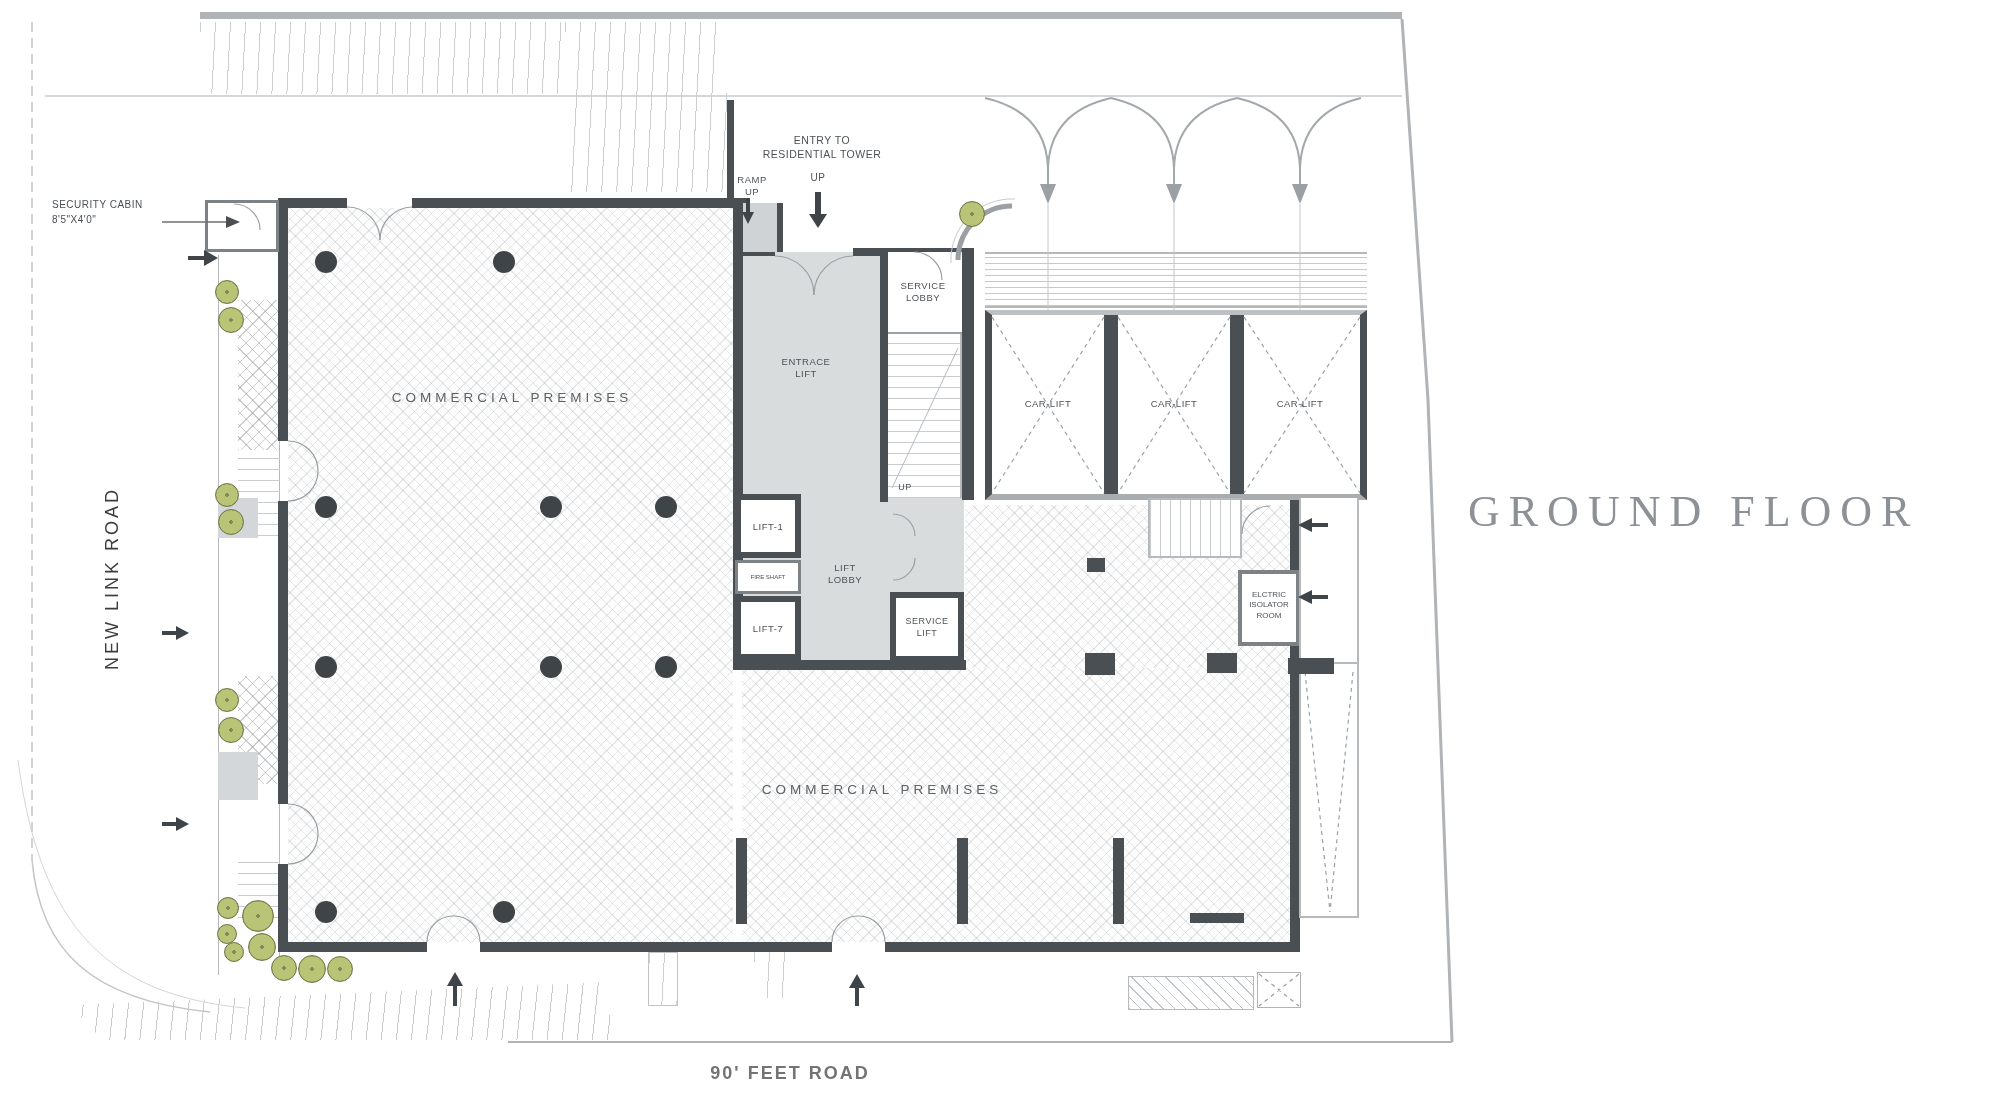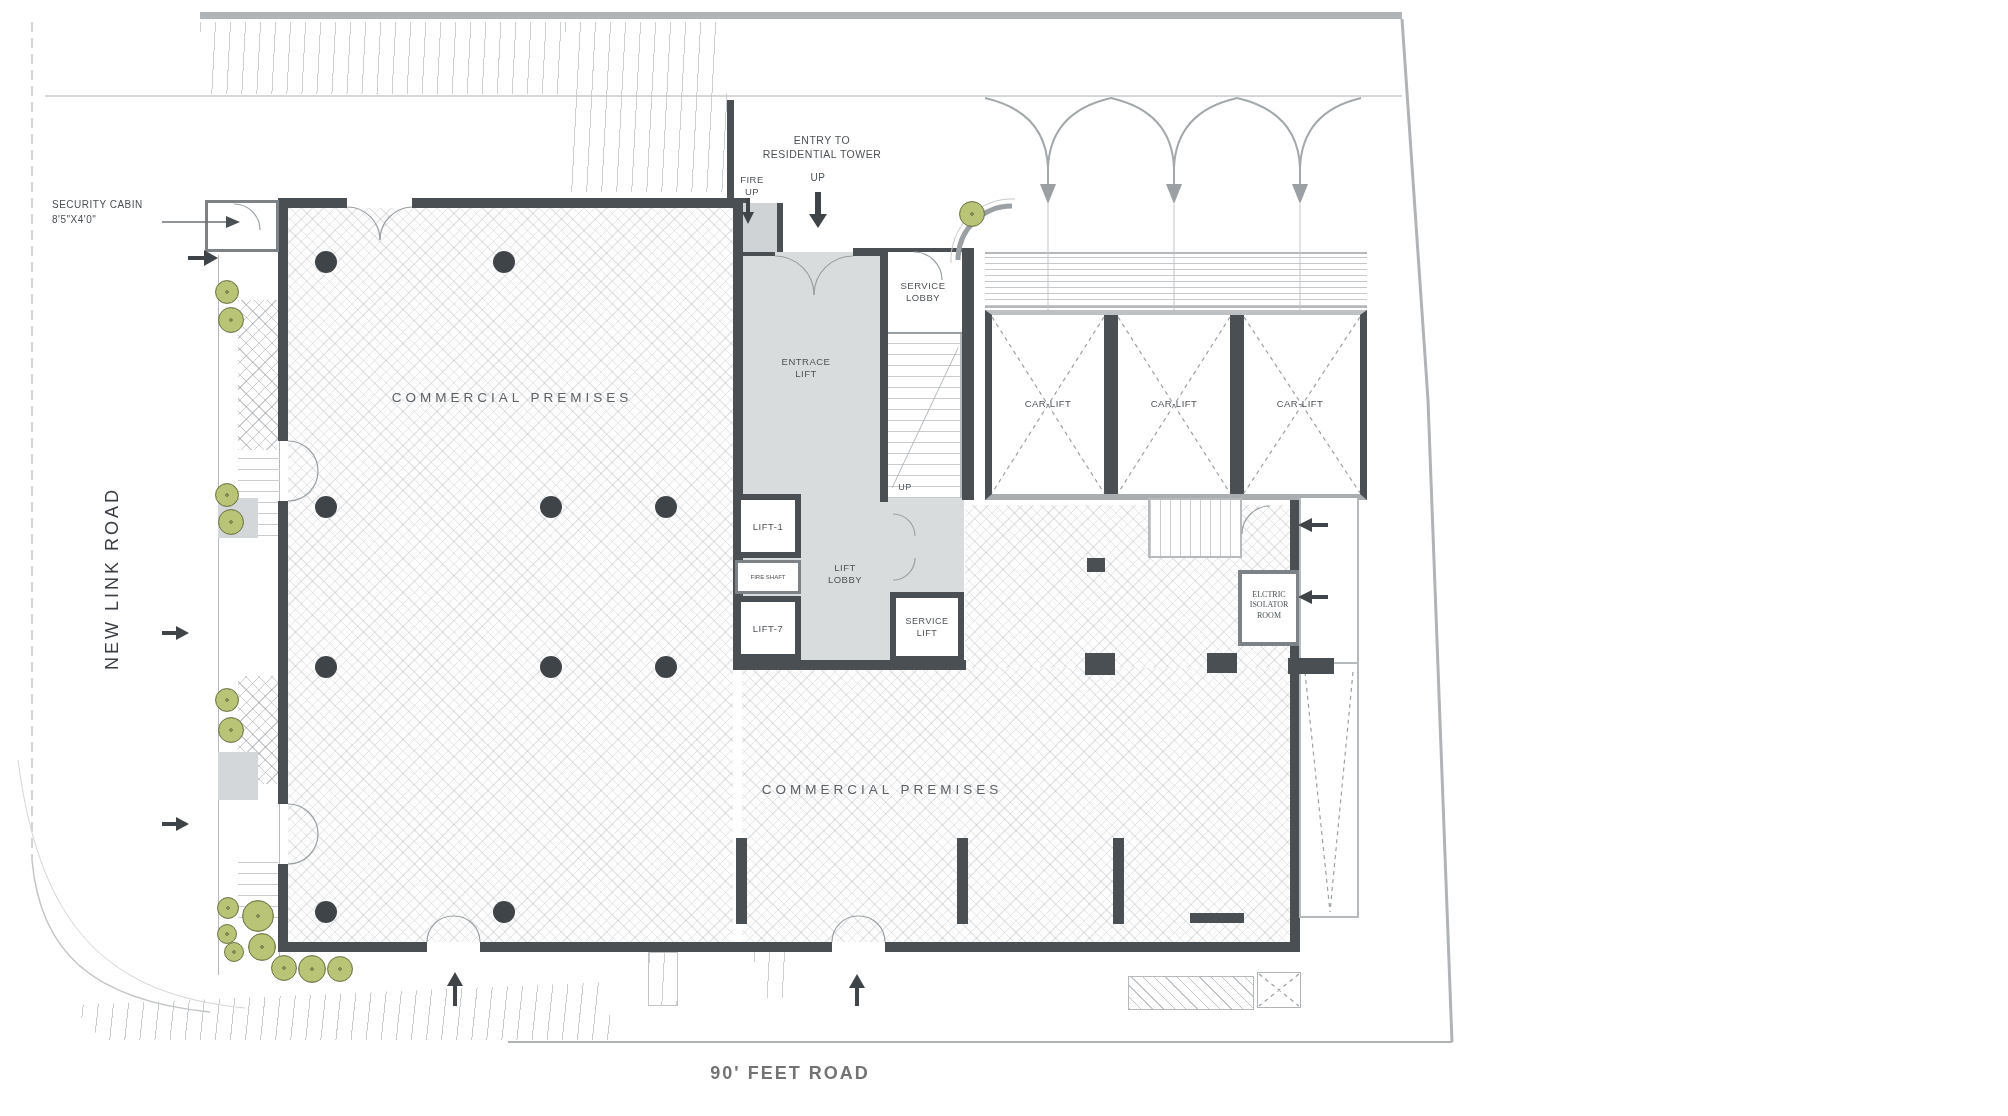--- a/index.html
+++ b/index.html
@@ -184,44 +184,45 @@
         <polygon points="742,212 754,212 748,224"></polygon>
       <rect x="815" y="192" width="6" height="22"></rect>
         <polygon points="809,214 827,214 818,228"></polygon>
     </g>
   </svg>
 
   <div class="lbl-left" style="left:52px;top:197px;font-size:10px;">SECURITY CABIN
 8'5"X4'0"</div>
   <div class="lbl" style="left:822px;top:148px;font-size:10.5px;">ENTRY TO
 RESIDENTIAL TOWER</div>
-  <div class="lbl" style="left:752px;top:186px;font-size:9.5px;">FIRE
+  <div class="lbl" style="left:752px;top:186px;font-size:9.5px;">RAMP
 UP</div>
   <div class="lbl" style="left:818px;top:177px;font-size:10px;">UP</div>
   <div class="lbl comm" style="left:512px;top:398px;">COMMERCIAL PREMISES</div>
   <div class="lbl comm" style="left:882px;top:790px;">COMMERCIAL PREMISES</div>
   <div class="lbl" style="left:806px;top:368px;font-size:9.5px;">ENTRACE
 LIFT</div>
   <div class="lbl" style="left:923px;top:292px;font-size:9.5px;">SERVICE
 LOBBY</div>
   <div class="lbl" style="left:905px;top:488px;font-size:9px;">UP</div>
   <div class="lbl" style="left:1048px;top:404px;font-size:9.5px;">CAR-LIFT</div>
   <div class="lbl" style="left:1174px;top:404px;font-size:9.5px;">CAR-LIFT</div>
   <div class="lbl" style="left:1300px;top:404px;font-size:9.5px;">CAR-LIFT</div>
   <div class="lbl" style="left:768px;top:527px;font-size:9.5px;">LIFT-1</div>
   <div class="lbl" style="left:768px;top:578px;font-size:6px;letter-spacing:0;">FIRE SHAFT</div>
   <div class="lbl" style="left:768px;top:629px;font-size:9.5px;">LIFT-7</div>
   <div class="lbl" style="left:845px;top:574px;font-size:9.5px;">LIFT
 LOBBY</div>
   <div class="lbl" style="left:927px;top:628px;font-size:9px;">SERVICE
 LIFT</div>
-  <div class="lbl" style="left:1269px;top:606px;font-size:8px;letter-spacing:0;font-family:Liberation Serif, serif;">ELCTRIC
+  <div class="lbl" style="left:1269px;top:606px;font-size:8px;letter-spacing:0;">ELCTRIC
 ISOLATOR
 ROOM</div>
 
+  <div class="title" style="left:1468px;top:486px;">GROUND FLOOR</div>
   <div class="road-v">NEW LINK ROAD</div>
   <div class="road-h" style="left:790px;top:1073px;">90' FEET ROAD</div>
 
   <div class="abs" id="columns" style="left:0;top:0;">
       <div class="colr" style="left: 315px; top: 251px;"></div>
       <div class="colr" style="left: 493px; top: 251px;"></div>
       <div class="colr" style="left: 315px; top: 496px;"></div>
       <div class="colr" style="left: 540px; top: 496px;"></div>
       <div class="colr" style="left: 655px; top: 496px;"></div>
       <div class="colr" style="left: 315px; top: 656px;"></div>

